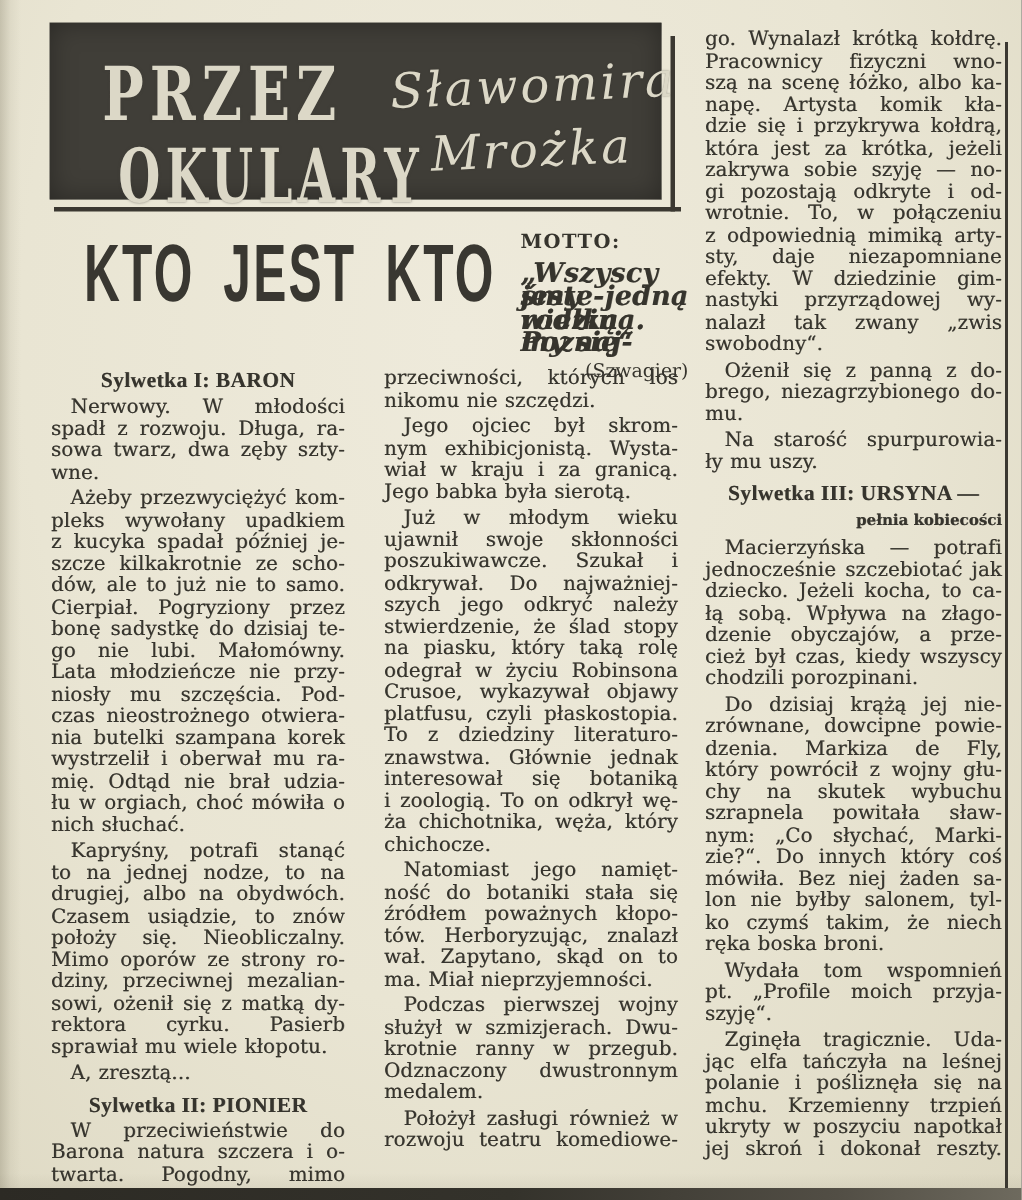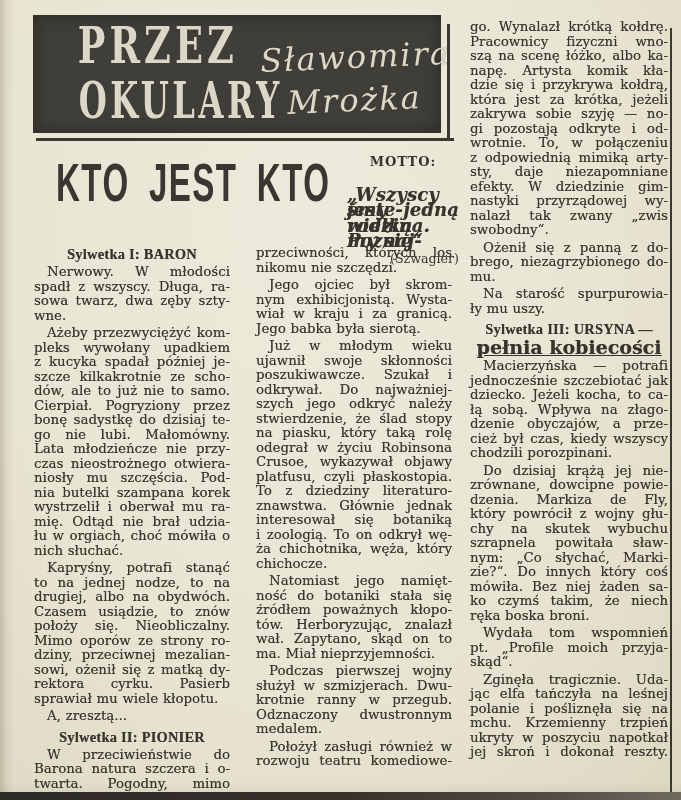--- a/index.html
+++ b/index.html
@@ -20,21 +20,21 @@
   .masthead{
     position:absolute;left:33px;top:15px;width:408px;height:118px;background:var(--mast-bg);
     box-shadow:inset 0 0 18px rgba(0,0,0,.35);
   }
   .masthead::before{ 
     content:"";position:absolute;right:-9px;top:9px;width:3px;height:117px;background:var(--rule);
   }
   .masthead::after{ 
     content:"";position:absolute;left:3px;bottom:-8px;width:418px;height:3px;background:var(--rule);
   }
-  .mast-left{position:absolute;left:14px;top:4px;width:212px;text-align:right;}
+  .mast-left{position:absolute;left:14px;top:21px;width:212px;text-align:left;}
   .mast-title{
     font-weight:bold;color:var(--mast-text);letter-spacing:5px;line-height:54px;font-size:46px;
     text-shadow:0 0 2px rgba(64,62,56,.6);
   }
   .mast-title.t1{transform:scale(0.80,1.08);transform-origin:50% 60%;}
   .mast-title.t2{transform:scale(0.70,1.08);transform-origin:50% 40%;}
   .mast-script{position:absolute;left:228px;top:22px;width:185px;text-align:center;
     transform:rotate(-2.5deg);color:var(--mast-text);}
   .mast-script .s1,.mast-script .s2{
     font-style:italic;font-size:32px;letter-spacing:2px;line-height:40px;
@@ -42,21 +42,21 @@
   }
   .mast-script .s2{margin-top:3px;}
   
   .headline{
     position:absolute;left:56px;top:150px;white-space:nowrap;
     font-family:"Liberation Sans", sans-serif;font-weight:bold;font-size:46px;
     letter-spacing:2px;word-spacing:12px;color:#393731;
     transform:scale(0.72,1.18);transform-origin:left top;
   }
   .motto{position:absolute;left:347px;top:154px;width:112px;}
-  .motto-label{font-size:13px;font-weight:bold;text-align:center;letter-spacing:1px;margin-bottom:18px;}
+  .motto-label{font-size:13px;font-weight:bold;text-align:left;letter-spacing:1px;margin-bottom:6px;}
   .motto-quote .ln{font-size:18px;font-weight:bold;font-style:italic;line-height:15.3px;height:15.3px;}
   .motto-attr{font-size:12.6px;font-weight:normal;text-align:right;margin-top:3px;}
   
   .col{position:absolute;}
   .col[data-col="0"]{left:34px;top:246px;width:196px;}
   .col[data-col="1"]{left:256px;top:246px;width:196px;}
   .col[data-col="2"]{left:470px;top:20px;width:198px;}
   .ln{
     font-size:13.2px;line-height:14.5px;height:14.5px;
     text-align:justify;text-align-last:justify;
@@ -64,23 +64,22 @@
     text-shadow:.3px 0 0 rgba(54,52,45,.55);
   }
   .ln.end{text-align-last:left;}
   .ln.ind{text-indent:13px;}
   .para:not(:first-child){margin-top:3px;}
   .section-heading{
     font-size:14.3px;font-weight:bold;text-align:center;line-height:16px;margin:5px 0 3px;
     letter-spacing:.3px;text-shadow:.3px 0 0 rgba(54,52,45,.6);font-family:Liberation Serif, serif;
   }
   .section-subheading{
-    font-size:19px;font-weight:bold;text-align:center;line-height:15px;margin:0 0 4px;
+    font-size:10px;font-weight:bold;text-align:right;line-height:15px;margin:0 0 4px;
     text-shadow:.3px 0 0 rgba(54,52,45,.6);
-    text-decoration:underline;
   }
   .col .section-heading:first-child{margin-top:0;}
   
   .right-rule{position:absolute;left:670px;top:28px;width:2px;height:764px;background:var(--rule);}
   .bottom-edge{
     position:absolute;left:0;top:792px;width:681px;height:8px;
     background:linear-gradient(90deg,#2c2a24 0%,#34322b 50%,#524e45 82%,#6e6a5e 100%);
   }
 </style>
 </head>
@@ -109,36 +108,36 @@
         <div class="ln">rodziną. Poznaj-</div>
         <div class="ln end">my się“</div>
       </div>
     <div class="motto-attr">(Szwagier)</div>
   </div>
 
   <div class="col" data-col="0">
       <div class="section-heading">Sylwetka I: BARON</div>
       <div class="para">
         <div class="ln ind">Nerwowy. W młodości</div>
-        <div class="ln">spadł z wszyscy. Długa, ra-</div>
+        <div class="ln">spadł z rozwoju. Długa, ra-</div>
         <div class="ln">sowa twarz, dwa zęby szty-</div>
         <div class="ln end">wne.</div>
       </div>
       <div class="para">
         <div class="ln ind">Ażeby przezwyciężyć kom-</div>
         <div class="ln">pleks wywołany upadkiem</div>
         <div class="ln">z kucyka spadał później je-</div>
         <div class="ln">szcze kilkakrotnie ze scho-</div>
         <div class="ln">dów, ale to już nie to samo.</div>
         <div class="ln">Cierpiał. Pogryziony przez</div>
         <div class="ln">bonę sadystkę do dzisiaj te-</div>
         <div class="ln">go nie lubi. Małomówny.</div>
         <div class="ln">Lata młodzieńcze nie przy-</div>
+        <div class="ln">niosły mu szczęścia. Pod-</div>
         <div class="ln">czas nieostrożnego otwiera-</div>
-        <div class="ln">niosły mu szczęścia. Pod-</div>
         <div class="ln">nia butelki szampana korek</div>
         <div class="ln">wystrzelił i oberwał mu ra-</div>
         <div class="ln">mię. Odtąd nie brał udzia-</div>
         <div class="ln">łu w orgiach, choć mówiła o</div>
         <div class="ln end">nich słuchać.</div>
       </div>
       <div class="para">
         <div class="ln ind">Kapryśny, potrafi stanąć</div>
         <div class="ln">to na jednej nodze, to na</div>
         <div class="ln">drugiej, albo na obydwóch.</div>
@@ -250,27 +249,28 @@
       <div class="para">
         <div class="ln ind">Do dzisiaj krążą jej nie-</div>
         <div class="ln">zrównane, dowcipne powie-</div>
         <div class="ln">dzenia. Markiza de Fly,</div>
         <div class="ln">który powrócił z wojny głu-</div>
         <div class="ln">chy na skutek wybuchu</div>
         <div class="ln">szrapnela powitała sław-</div>
         <div class="ln">nym: „Co słychać, Marki-</div>
         <div class="ln">zie?“. Do innych który coś</div>
         <div class="ln">mówiła. Bez niej żaden sa-</div>
+        <div class="ln">lon nie byłby salonem, tyl-</div>
         <div class="ln">ko czymś takim, że niech</div>
         <div class="ln end">ręka boska broni.</div>
       </div>
       <div class="para">
         <div class="ln ind">Wydała tom wspomnień</div>
         <div class="ln">pt. „Profile moich przyja-</div>
-        <div class="ln end">skąd“.</div>
+        <div class="ln end">szyję“.</div>
       </div>
       <div class="para">
         <div class="ln ind">Zginęła tragicznie. Uda-</div>
         <div class="ln">jąc elfa tańczyła na leśnej</div>
         <div class="ln">polanie i pośliznęła się na</div>
         <div class="ln">mchu. Krzemienny trzpień</div>
         <div class="ln">ukryty w poszyciu napotkał</div>
         <div class="ln">jej skroń i dokonał reszty.</div>
       </div>
     </div>

